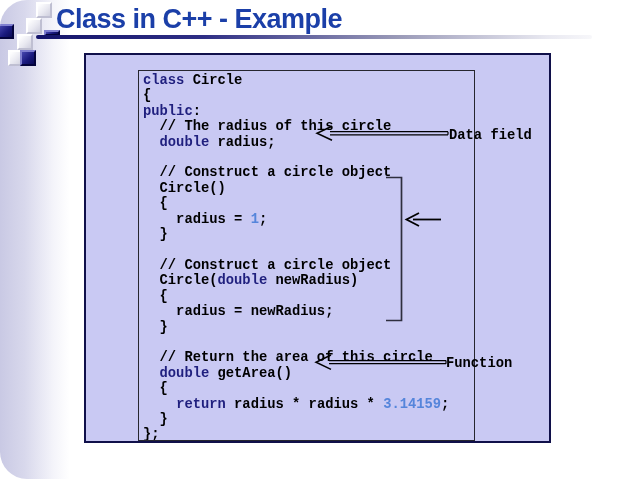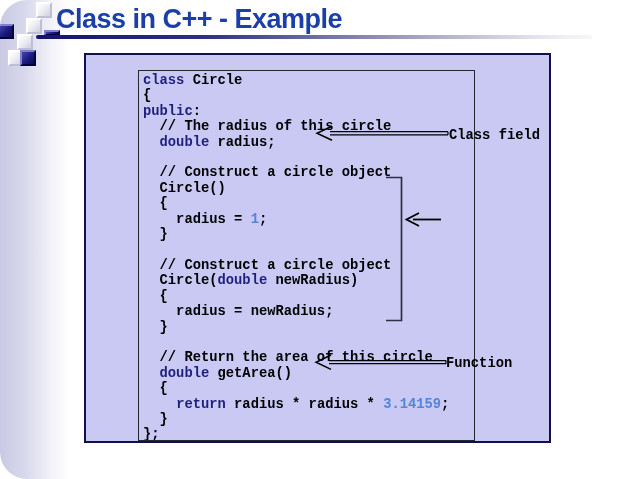--- a/index.html
+++ b/index.html
@@ -76,21 +76,21 @@
 
   <div class="slide-title">Class in C++ - Example</div>
   <div class="title-rule"></div>
 
   <div class="outer-box"></div>
 
   <div class="code-box">
     <pre class="code" id="code"><div><span class="k">class</span><span class="p"> Circle</span></div><div><span class="p">{</span></div><div><span class="k">public</span><span class="p">:</span></div><div><span class="p">  // The radius of this circle</span></div><div><span class="p">  </span><span class="k">double</span><span class="p"> radius;</span></div><div>&nbsp;</div><div><span class="p">  // Construct a circle object</span></div><div><span class="p">  Circle()</span></div><div><span class="p">  {</span></div><div><span class="p">    radius = </span><span class="n">1</span><span class="p">;</span></div><div><span class="p">  }</span></div><div>&nbsp;</div><div><span class="p">  // Construct a circle object</span></div><div><span class="p">  Circle(</span><span class="k">double</span><span class="p"> newRadius)</span></div><div><span class="p">  {</span></div><div><span class="p">    radius = newRadius;</span></div><div><span class="p">  }</span></div><div>&nbsp;</div><div><span class="p">  // Return the area of this circle</span></div><div><span class="p">  </span><span class="k">double</span><span class="p"> getArea()</span></div><div><span class="p">  {</span></div><div><span class="p">    </span><span class="k">return</span><span class="p"> radius * radius * </span><span class="n">3.14159</span><span class="p">;</span></div><div><span class="p">  }</span></div><div><span class="p">};</span></div></pre>
   </div>
 
-  <div class="annot data-field">Class field</div>
+  <div class="annot data-field">Data field</div>
   <div class="annot function">Function</div>
 
   <svg class="overlay" width="638" height="479" viewBox="0 0 638 479">
     <g stroke="#000" fill="none">
       <path d="M448,131.7 L330,131.7 M448,134.8 L330,134.8 M448,131.7 L448,134.8" stroke-width="1.2"></path>
       <path d="M332,126.3 L317,133.3 L332,140.3" stroke-width="1.5"></path>
     </g>
     <g stroke="#2e2e3e" fill="none">
       <path d="M386,177.5 L401.5,177.5 L401.5,320.5 L386,320.5" stroke-width="1.7"></path>
     </g>

